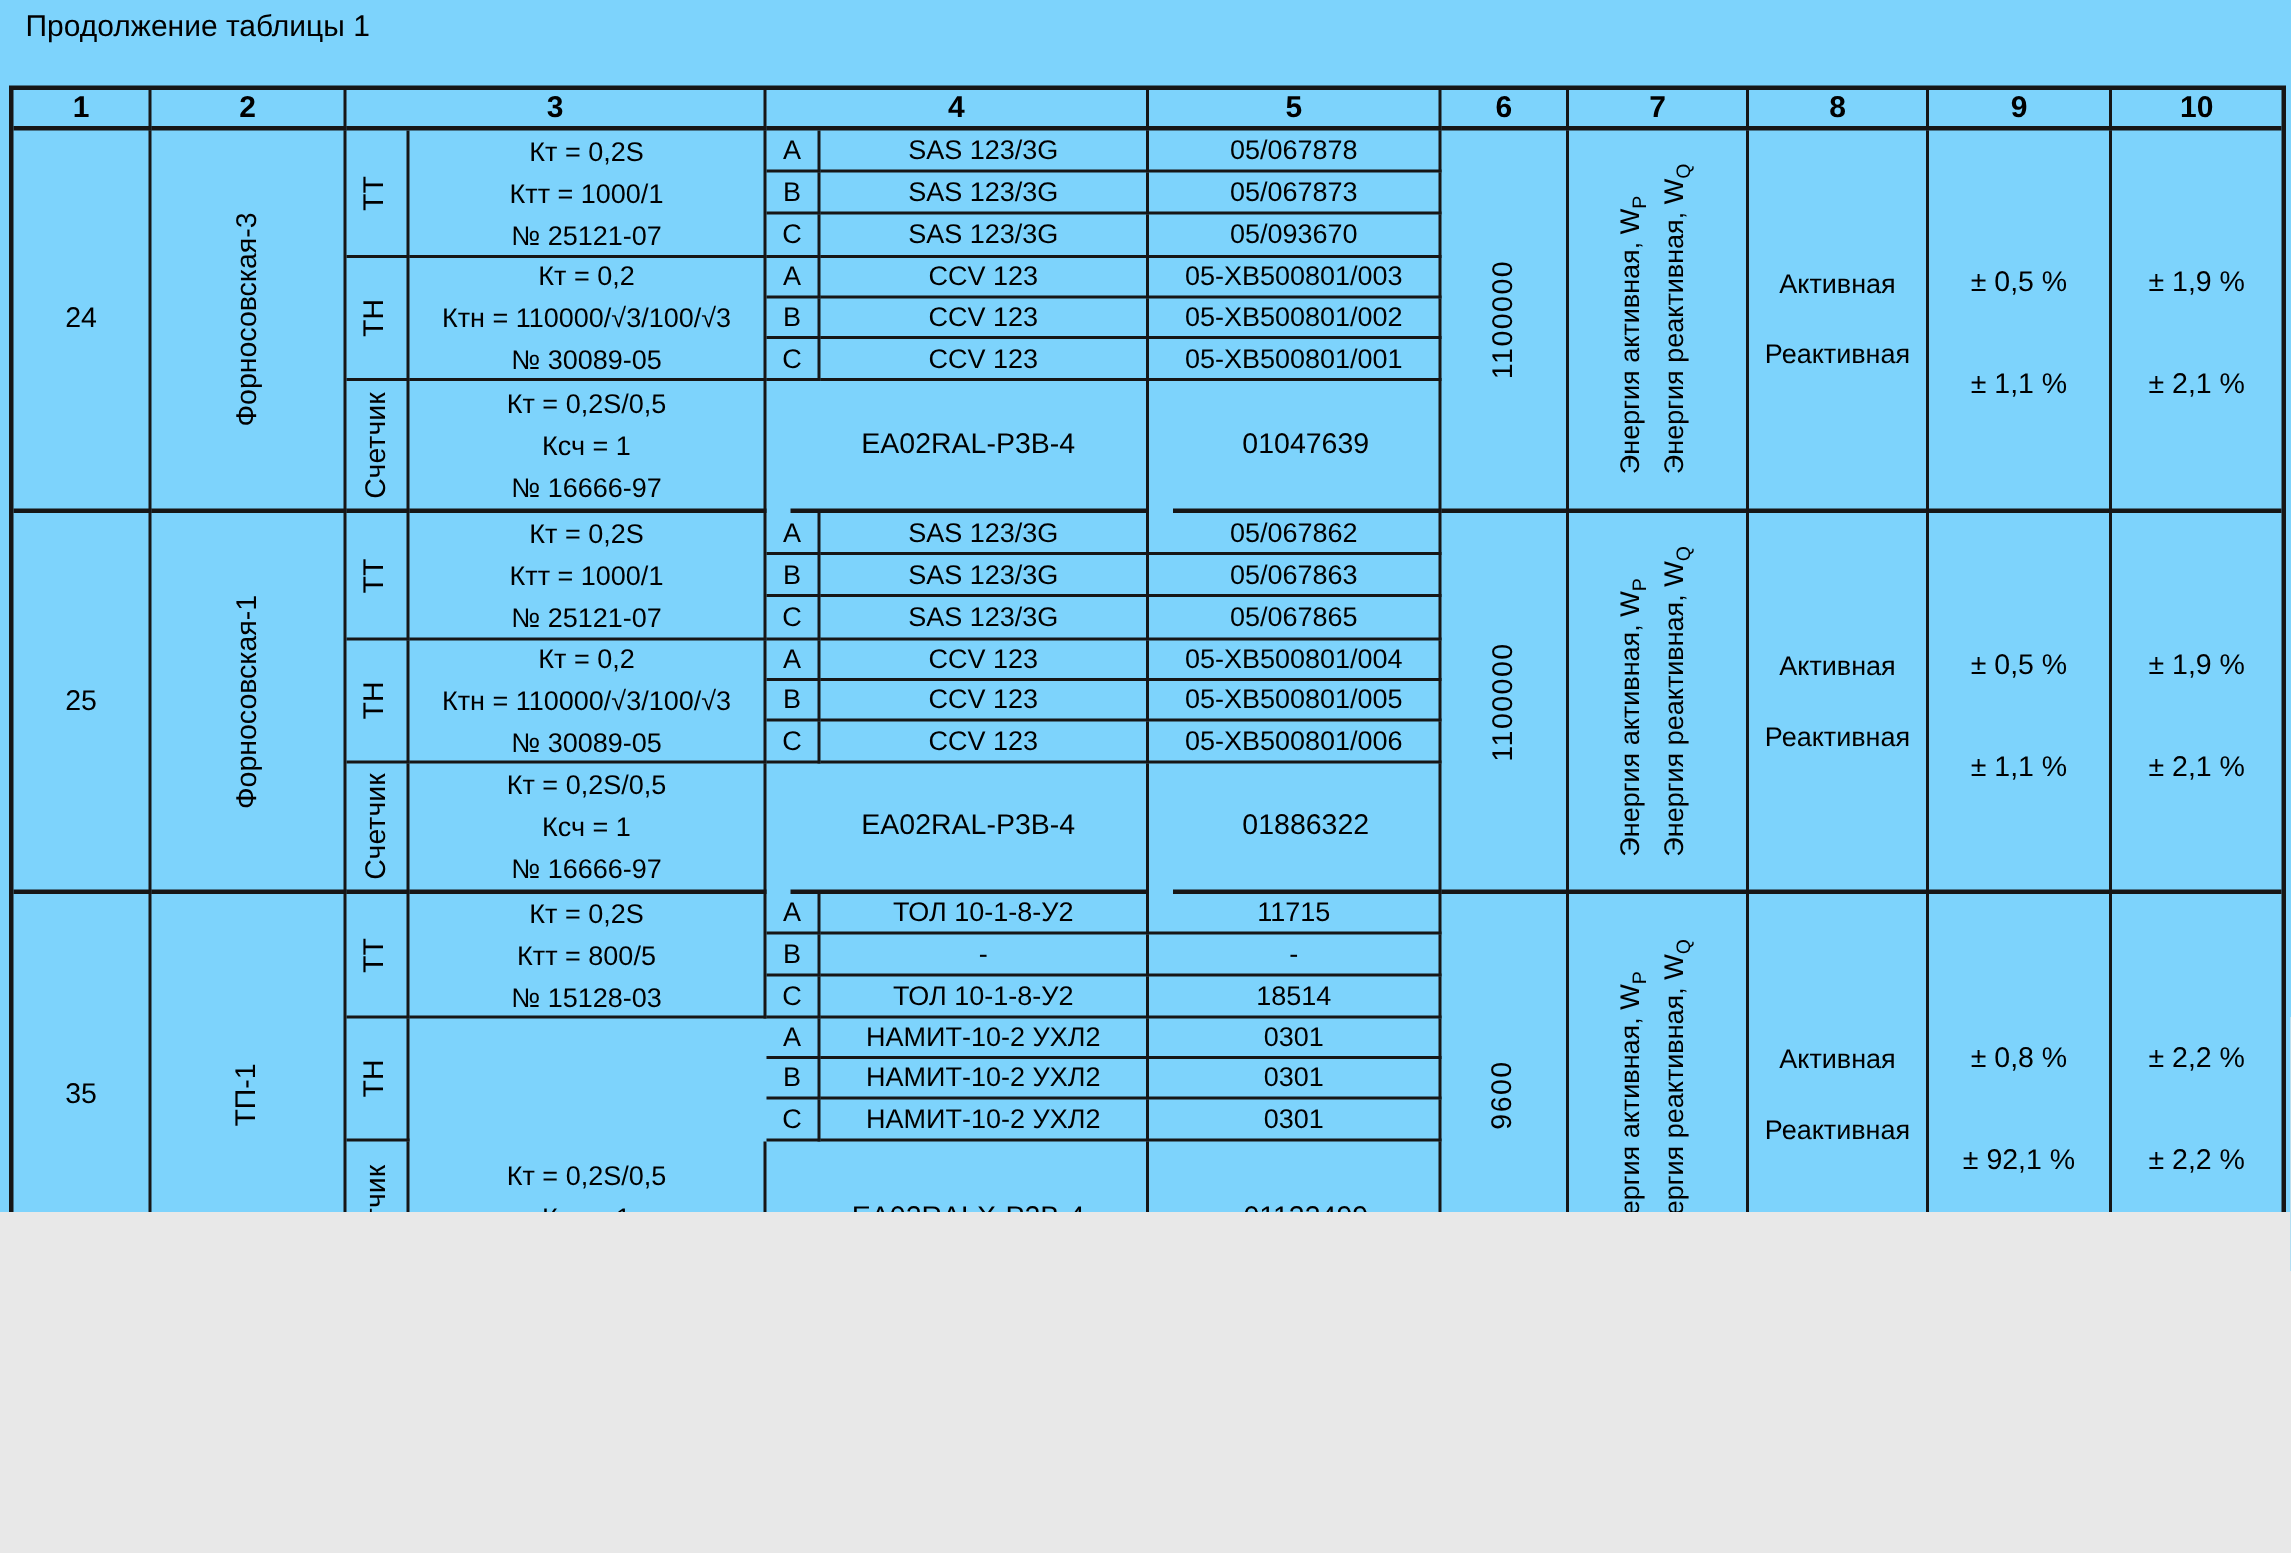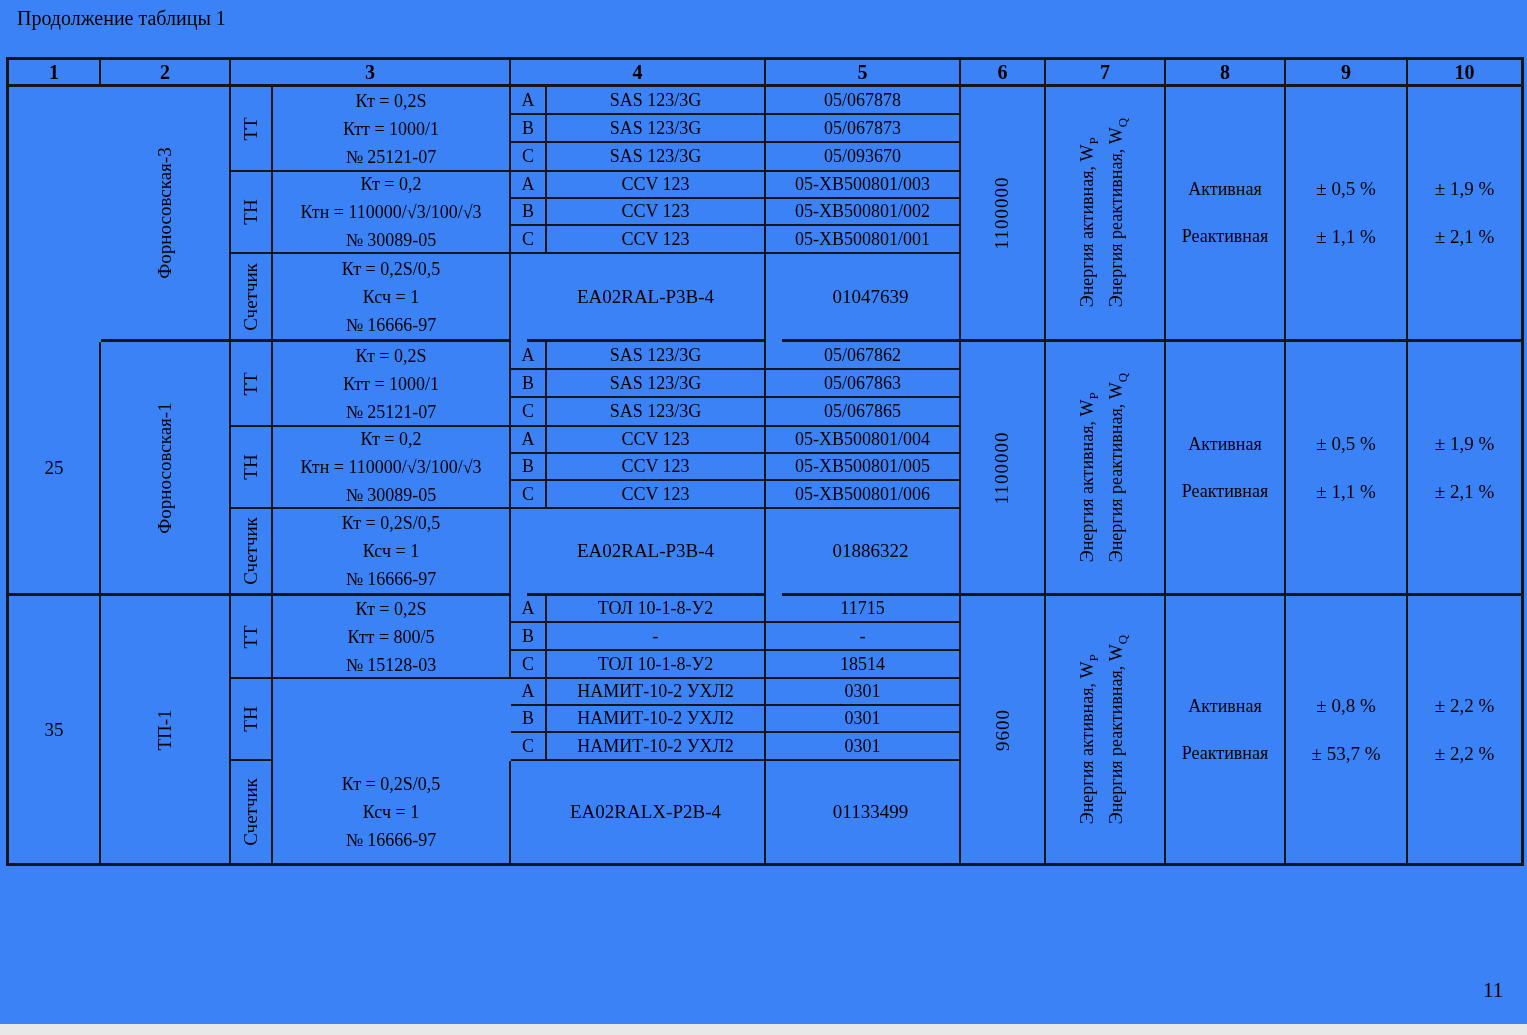--- a/index.html
+++ b/index.html
@@ -1,18 +1,18 @@
 <!DOCTYPE html>
 <html><head>
 <meta charset="utf-8">
 <style>
   html,body{margin:0;padding:0;background:#e8e8e8;}
   .page{
-    position:relative;width:1527px;height:1024px;background:#3b82f6;color:#000;
-    font-family:Liberation Serif, serif;overflow:hidden;
+    position:relative;width:1527px;height:808px;background:#7dd3fc;color:#000;
+    font-family:Liberation Sans, sans-serif;overflow:hidden;
   }
   .title{position:absolute;left:17px;top:7px;font-size:20px;}
   .pagenum{position:absolute;left:1483px;top:978px;font-size:21px;}
   .tbl{
     position:absolute;left:6px;top:57px;
     display:grid;
     grid-template-columns:92px 130px 42px 238px 36px 219px 195px 85px 120px 120px 122px 113px;
     grid-template-rows:27px 28px 28px 29px 27px 27px 28px 88px 28px 28px 29px 27px 27px 28px 87px 27px 28px 28px 27px 27px 28px 102px;
     border:3px solid #161616;
   }
@@ -35,41 +35,42 @@
   .type{font-size:18px;white-space:nowrap;}
   .serial{font-size:18px;white-space:nowrap;}
   .dev{font-size:19px;margin-left:16px;}
   .reading{font-size:19px;letter-spacing:1px;}
   .energy{text-align:left;}
   .energy .eline{font-size:18px;line-height:22px;white-space:nowrap;}
   .energy sub{font-size:13px;}
   .stack{flex-direction:column;gap:26px;}
   .stack div{white-space:nowrap;}
   .kindtxt{font-size:18px;}
-  .valtxt{font-size:19px;}
+  .valtxt{font-size:19px;margin-top:20px;}
 </style>
 </head>
 <body>
 
 <div class="page">
   <div class="title">Продолжение таблицы 1</div>
 
   <div class="tbl">
 
     <div class="cell hcell" style="grid-area:1/1/2/2">1</div>
     <div class="cell hcell" style="grid-area:1/2/2/3">2</div>
     <div class="cell hcell" style="grid-area:1/3/2/5">3</div>
     <div class="cell hcell" style="grid-area:1/5/2/7">4</div>
     <div class="cell hcell" style="grid-area:1/7/2/8">5</div>
     <div class="cell hcell" style="grid-area:1/8/2/9">6</div>
     <div class="cell hcell" style="grid-area:1/9/2/10">7</div>
     <div class="cell hcell" style="grid-area:1/10/2/11">8</div>
     <div class="cell hcell" style="grid-area:1/11/2/12">9</div>
     <div class="cell hcell br0" style="grid-area:1/12/2/13">10</div>
 
+    <div class="cell num bbM" style="grid-area:2/1/9/2">24</div>
     <div class="cell bbM" style="grid-area:2/2/9/3">
       <span class="rot station">Форносовская-3</span>
     </div>
     <div class="cell" style="grid-area:2/3/5/4">
       <span class="rot seclab">ТТ</span>
     </div>
     <div class="cell c3text" style="grid-area:2/4/5/5">
       <div class="c3line">Кт = 0,2S</div>
       <div class="c3line">Ктт =  1000/1</div>
       <div class="c3line">№ 25121-07</div>
@@ -262,21 +263,21 @@
         <div class="eline"><span>Энергия активная, W</span><sub>P</sub></div>
         <div class="eline"><span>Энергия реактивная, W</span><sub>Q</sub></div>
       </div>
     </div>
     <div class="cell stack bb0" style="grid-area:16/10/23/11">
       <div class="kindtxt">Активная</div>
       <div class="kindtxt">Реактивная</div>
     </div>
     <div class="cell stack bb0" style="grid-area:16/11/23/12">
       <div class="valtxt">± 0,8 %</div>
-      <div class="valtxt">± 53,7 %</div>
+      <div class="valtxt">± 92,1 %</div>
     </div>
     <div class="cell stack bb0 br0" style="grid-area:16/12/23/13">
       <div class="valtxt">± 2,2 %</div>
       <div class="valtxt">± 2,2 %</div>
     </div>
   </div>
 
   <div class="pagenum">11</div>
 </div>
 

